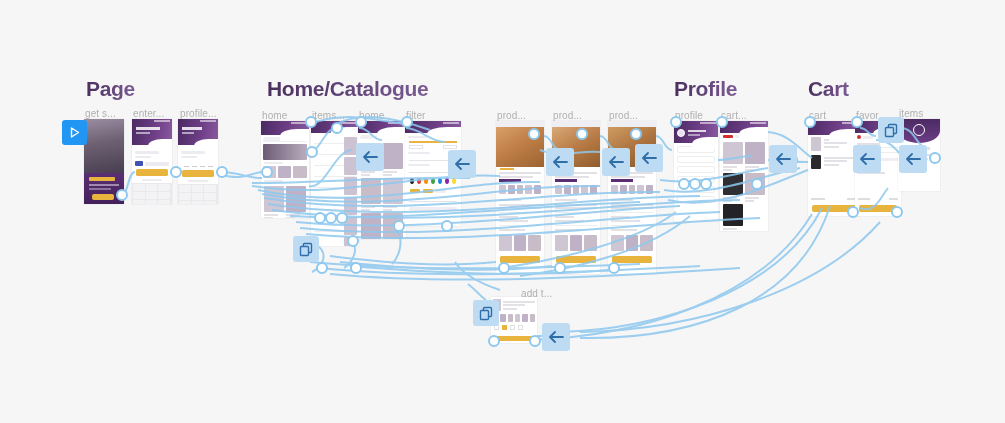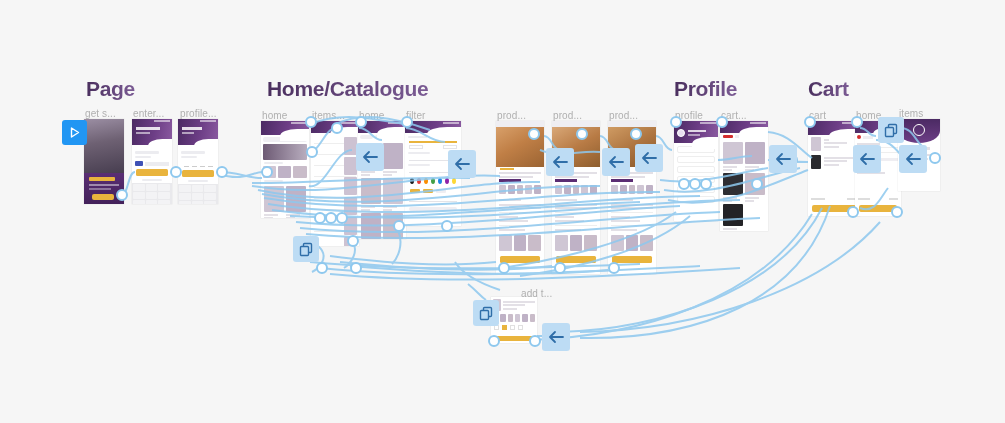--- a/index.html
+++ b/index.html
@@ -93,21 +93,21 @@
   <div class="frame-label" style="left:262px; top:110px;">home</div>
   <div class="frame-label" style="left:312px; top:110px;">items...</div>
   <div class="frame-label" style="left:359px; top:110px;">home</div>
   <div class="frame-label" style="left:406px; top:110px;">filter</div>
   <div class="frame-label" style="left:497px; top:110px;">prod...</div>
   <div class="frame-label" style="left:553px; top:110px;">prod...</div>
   <div class="frame-label" style="left:609px; top:110px;">prod...</div>
   <div class="frame-label" style="left:675px; top:110px;">profile</div>
   <div class="frame-label" style="left:721px; top:110px;">cart...</div>
   <div class="frame-label" style="left:809px; top:110px;">cart</div>
-  <div class="frame-label" style="left:856px; top:110px;">home...</div>
+  <div class="frame-label" style="left:856px; top:110px;">favor...</div>
   <div class="frame-label" style="left:899px; top:108px;">items</div>
   <div class="frame-label" style="left:521px; top:288px;">add t...</div>
 
   <div class="frame" style="left:84px; top:119px; width:40px; height:85px;">
     <div class="photo-person" style="height:58px;"></div>
     <div style="position:absolute;left:0;right:0;top:54px;bottom:0;background:linear-gradient(#5a2e74,#43215a);"></div>
     <div style="position:absolute;left:5px;top:58px;width:26px;height:4px;background:#e9b43d;border-radius:1px;"></div>
     <div style="position:absolute;left:5px;top:65px;width:30px;height:2px;background:rgba(255,255,255,.45);"></div>
     <div style="position:absolute;left:5px;top:69px;width:22px;height:2px;background:rgba(255,255,255,.35);"></div>
     <div style="position:absolute;left:8px;top:75px;width:22px;height:6px;background:#e9b43d;border-radius:2px;"></div>

